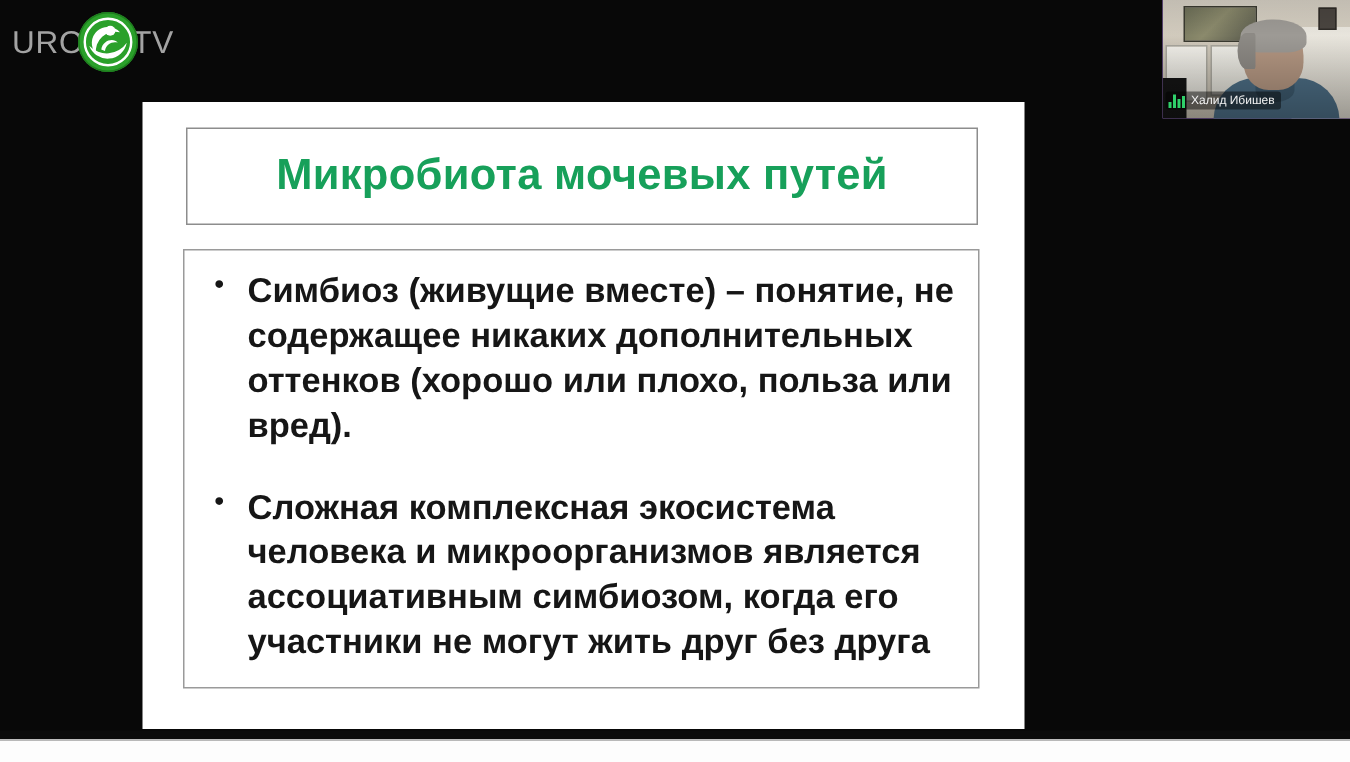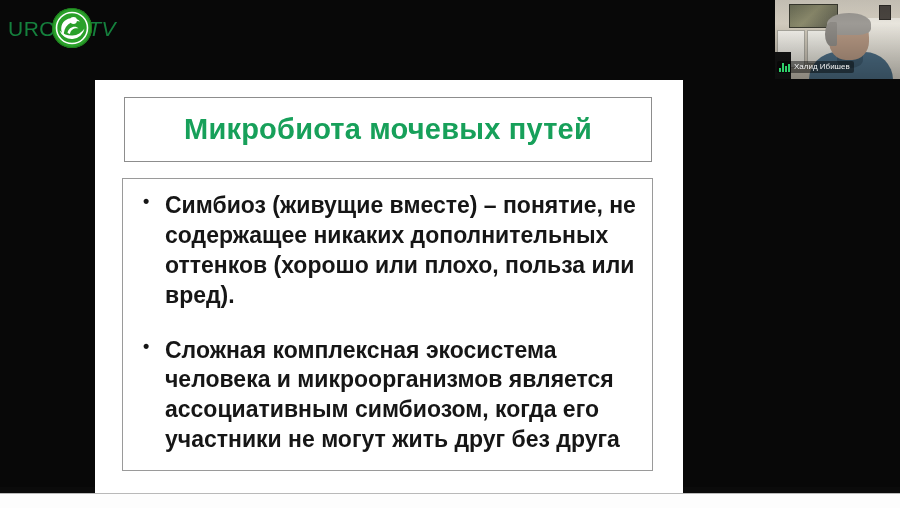--- a/index.html
+++ b/index.html
@@ -29,38 +29,37 @@
     background:#fdfdfd;border-top:1px solid #b9b9b9;
   }
 
   
   .brand{
     position:absolute;left:8px;top:8px;
     display:flex;align-items:center;height:40px;
     user-select:none;
   }
   .brand-uro,.brand-tv{
-    color:#15803d;font-size:21px;font-weight:400;letter-spacing:.5px;
+    color:#a3a3a3;font-size:21px;font-weight:400;letter-spacing:.5px;
     line-height:1;
   }
   .brand-uro{margin-right:-4px;}
-  .brand-tv{margin-left:-4px;font-style:italic;}
+  .brand-tv{margin-left:-4px;}
   .brand-mark{
     position:relative;width:40px;height:40px;border-radius:50%;
     background:#2aa02a;
     box-shadow:inset 0 0 0 2px #1e7d1e;
     overflow:hidden;flex:0 0 auto;
   }
   .brand-mark svg{position:absolute;left:0;top:0;}
 
   
   .slide{
     position:absolute;left:95px;top:68px;width:588px;height:418px;
     background:#ffffff;
-    margin-top:12px;
   }
   .slide-title-box{
     position:absolute;left:29px;top:17px;width:528px;height:65px;
     border:1px solid #8d8d8d;
     display:flex;align-items:center;justify-content:center;
     box-sizing:border-box;
   }
   .slide-title{
     color:#17a05a;font-size:29px;font-weight:bold;letter-spacing:.2px;
     white-space:nowrap;

